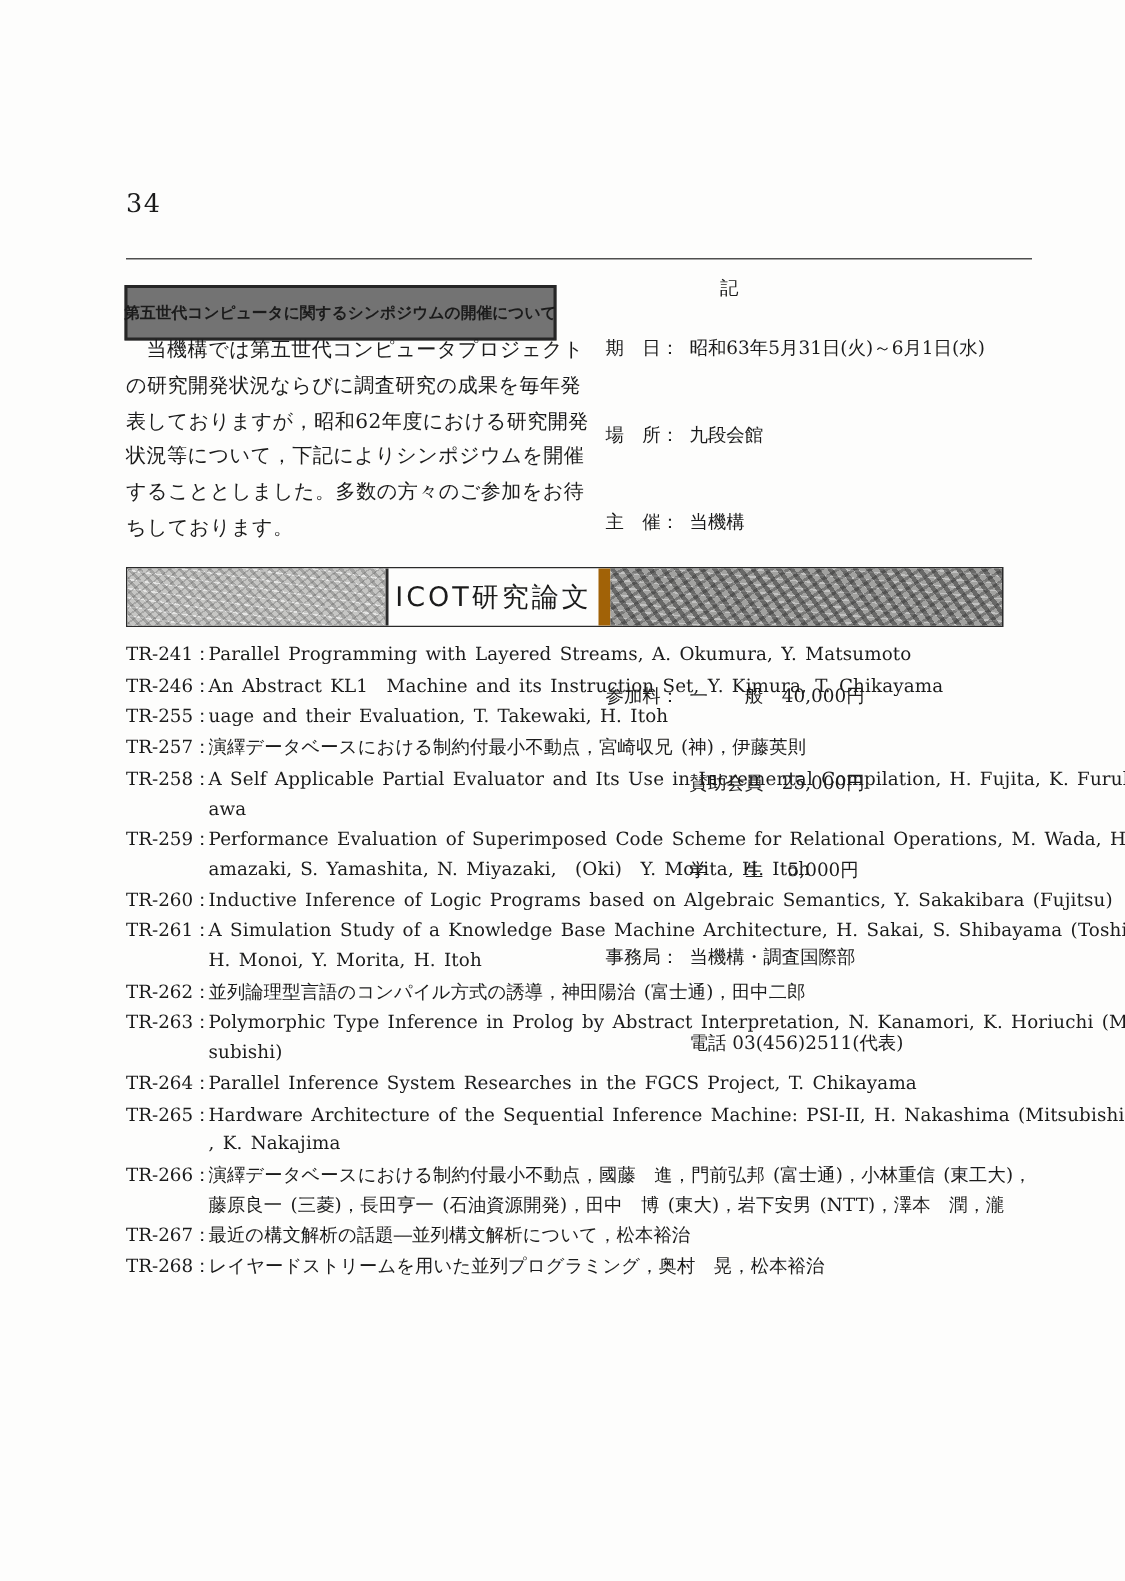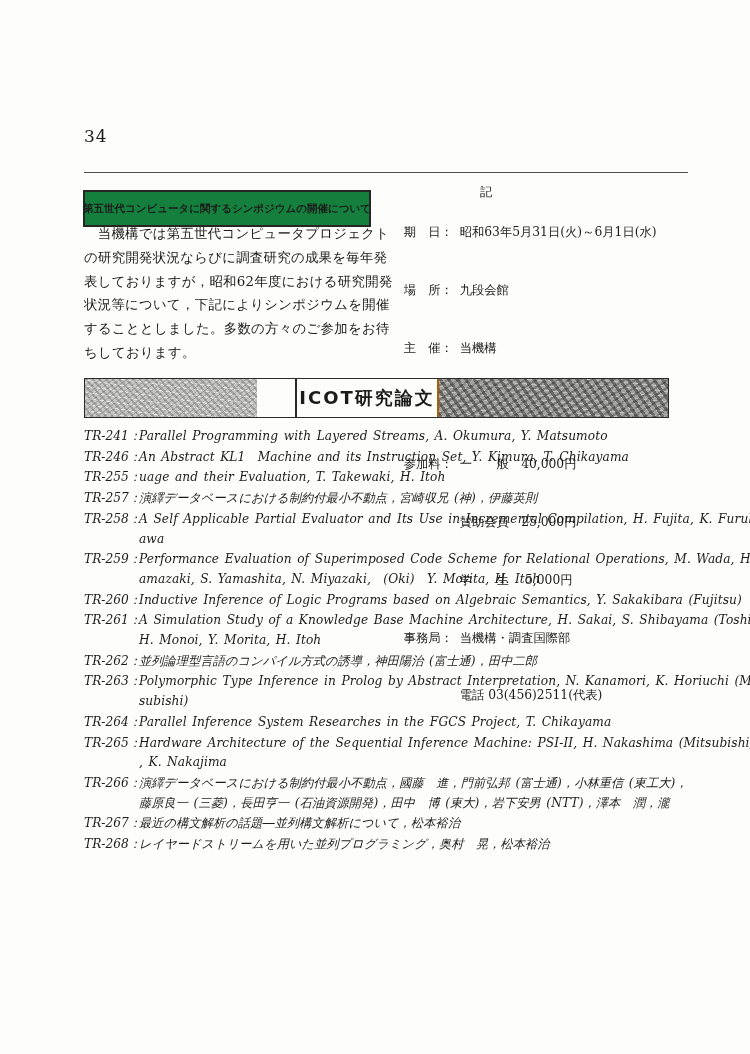--- a/index.html
+++ b/index.html
@@ -16,21 +16,21 @@
     font-size:17px;letter-spacing:1px;
   }
   .top-rule{
     position:absolute;left:84px;top:172px;width:604px;height:0;
     border-top:1px solid #4f4f4f;
   }
   .title-box{
     position:absolute;left:83px;top:190px;width:284px;height:33px;
     border:2px solid #262626;
     display:flex;align-items:center;justify-content:center;
-    background:#15803d;
+    background:#737373;
     font-family:"DejaVu Sans","Liberation Sans",sans-serif;
     font-weight:bold;font-size:10.5px;white-space:nowrap;
   }
   .notice-body{
     position:absolute;left:84px;top:222px;width:310px;
     font-size:13.4px;line-height:23.8px;
   }
   .body-line{white-space:pre;letter-spacing:0.3px;}
   .details{
     position:absolute;left:388px;top:183px;width:320px;
@@ -55,30 +55,30 @@
   .banner-texture.right{
     flex:1;
     background-color:#a2a2a0;
     background-image:
       repeating-linear-gradient(55deg, rgba(35,35,35,0.45) 0 3px, rgba(0,0,0,0) 3px 7px),
       repeating-linear-gradient(-33deg, rgba(25,25,25,0.30) 0 2px, rgba(0,0,0,0) 2px 6px),
       repeating-linear-gradient(5deg, rgba(255,255,255,0.35) 0 1px, rgba(0,0,0,0) 1px 5px);
   }
   .banner-label{
     width:140px;background:#fdfdfc;
-    border-left:2px solid #2a2a2a;border-right:2px solid #a16207;
+    border-left:2px solid #2a2a2a;border-right:8px solid #a16207;
     display:flex;align-items:center;justify-content:center;
     font-family:"DejaVu Sans","Liberation Sans",sans-serif;
-    font-weight:bold;font-size:18px;letter-spacing:2px;white-space:nowrap;margin-left:38px;
+    font-weight:normal;font-size:18px;letter-spacing:2px;white-space:nowrap;
   }
   .tr-list{
     position:absolute;left:84px;top:427px;width:620px;
     font-size:12.2px;
   }
-  .tr-entry{position:relative;padding-left:55px;line-height:19.7px;margin-bottom:1px;font-style:italic;}
+  .tr-entry{position:relative;padding-left:55px;line-height:19.7px;margin-bottom:1px;}
   .tr-label{position:absolute;left:0;top:0;white-space:pre;}
   .tr-line{white-space:pre;word-spacing:1.5px;letter-spacing:0.1px;}
 </style>
 </head>
 <body>
 
 <div class="page-number">34</div>
 
 <div class="top-rule"></div>
 

